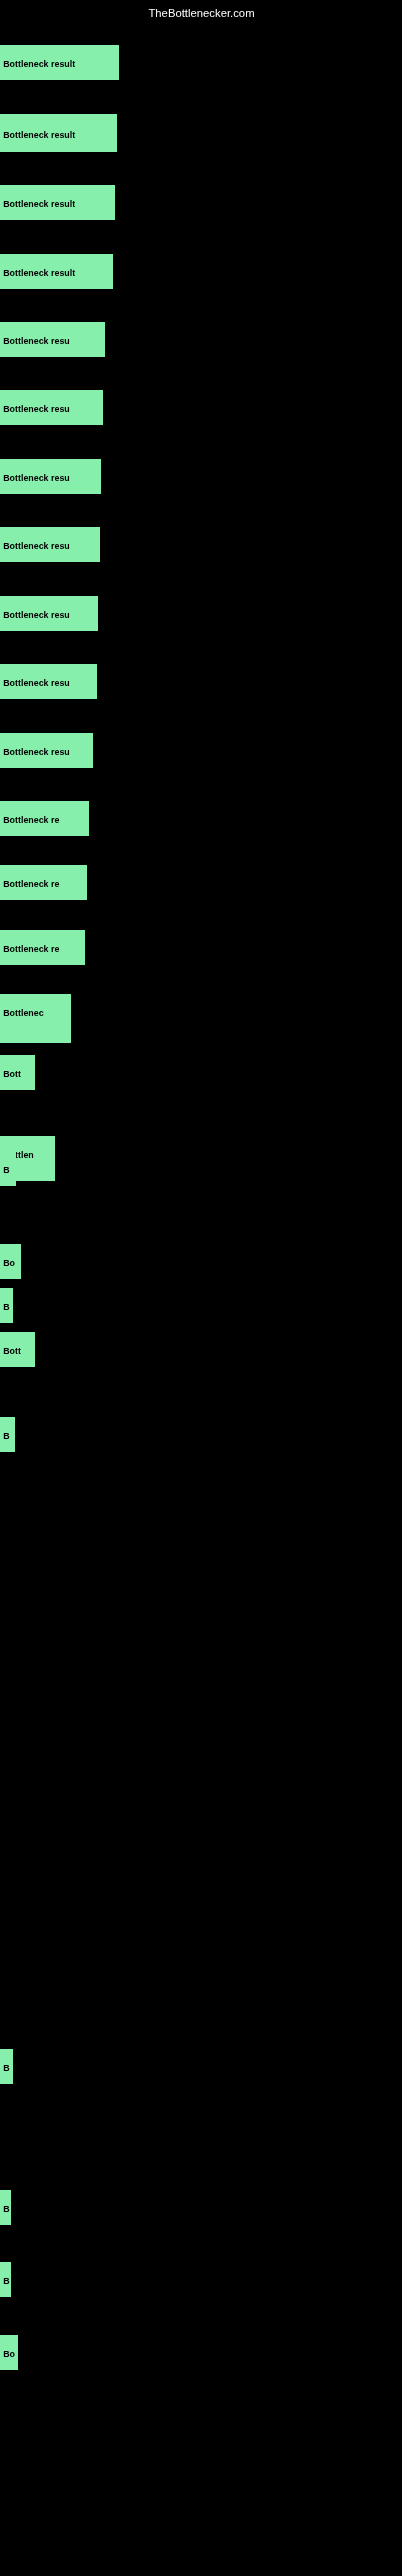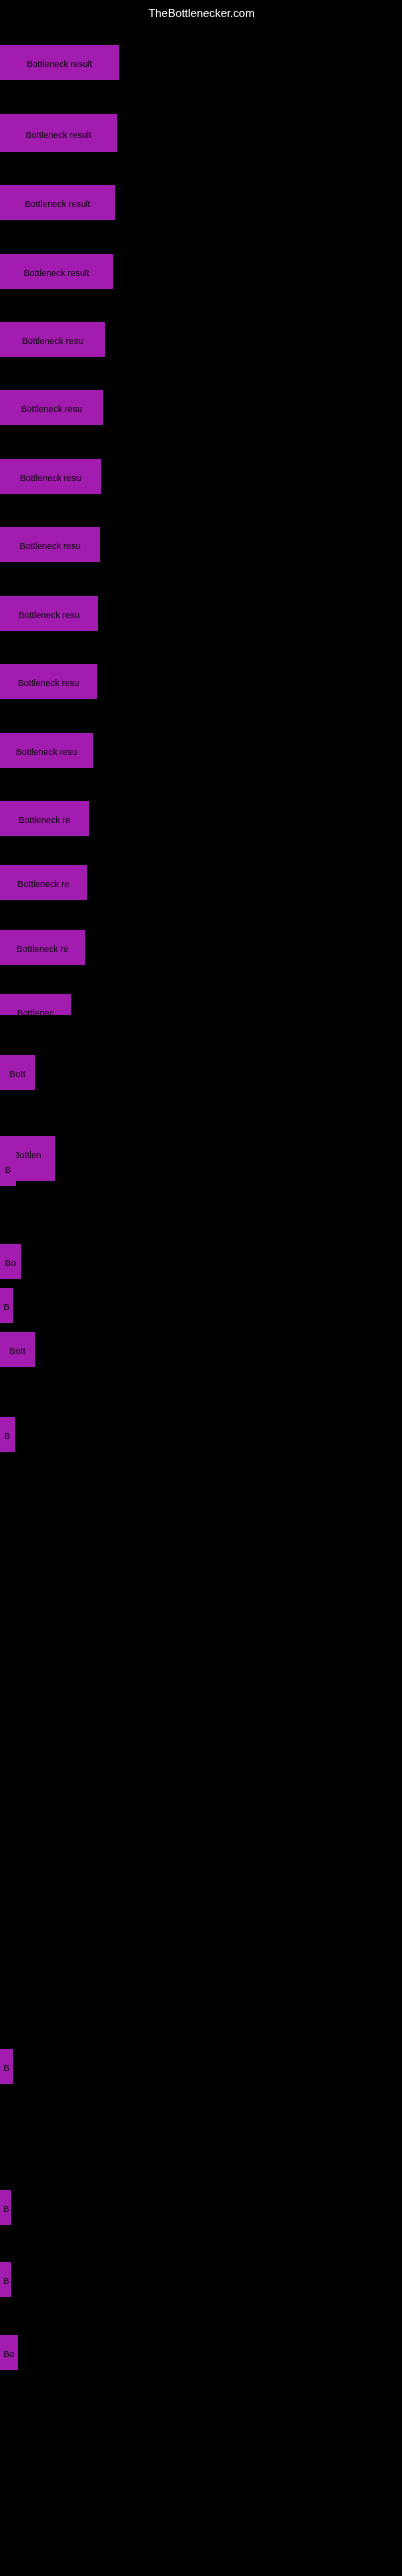--- a/index.html
+++ b/index.html
@@ -18,30 +18,29 @@
 
     .site-title {
       text-align: center;
       color: #ffffff;
       font-size: 11.3px;
       padding: 7px 0;
       width: 100%;
     }
 
     .bottleneck-label {
-      background-color: #a21caf;
+      background-color: #86efac;
       color: #000000;
       font-size: 8.9px;
-      font-weight: normal;
+      font-weight: bold;
       padding: 1.6px 3.2px;
       position: absolute;
       left: 0;
       white-space: nowrap;
       overflow: hidden;
-      text-align: center;
     }
   </style>
 </head>
 <body>
 
 <div class="site-title">
   <span>TheBottlenecker.com</span>
 </div>
 
 <div class="bottleneck-label" style="top: 45px; width: 119px; height: 35px; line-height: 35px;">Bottleneck result</div>
@@ -51,21 +50,21 @@
 <div class="bottleneck-label" style="top: 322px; width: 105px; height: 35px; line-height: 35px;">Bottleneck resu</div>
 <div class="bottleneck-label" style="top: 390px; width: 103px; height: 35px; line-height: 35px;">Bottleneck resu</div>
 <div class="bottleneck-label" style="top: 459px; width: 101px; height: 35px; line-height: 35px;">Bottleneck resu</div>
 <div class="bottleneck-label" style="top: 527px; width: 100px; height: 35px; line-height: 35px;">Bottleneck resu</div>
 <div class="bottleneck-label" style="top: 596px; width: 98px; height: 35px; line-height: 35px;">Bottleneck resu</div>
 <div class="bottleneck-label" style="top: 664px; width: 97px; height: 35px; line-height: 35px;">Bottleneck resu</div>
 <div class="bottleneck-label" style="top: 733px; width: 93px; height: 35px; line-height: 35px;">Bottleneck resu</div>
 <div class="bottleneck-label" style="top: 801px; width: 89px; height: 35px; line-height: 35px;">Bottleneck re</div>
 <div class="bottleneck-label" style="top: 865px; width: 87px; height: 35px; line-height: 35px;">Bottleneck re</div>
 <div class="bottleneck-label" style="top: 930px; width: 85px; height: 35px; line-height: 35px;">Bottleneck re</div>
-<div class="bottleneck-label" style="top: 994px; width: 71px; height: 21px; line-height: 35px;">Bottlenec</div>
+<div class="bottleneck-label" style="top: 994px; width: 71px; height: 49px; line-height: 35px;">Bottlenec</div>
 <div class="bottleneck-label" style="top: 1055px; width: 35px; height: 35px; line-height: 35px;">Bott</div>
 <div class="bottleneck-label" style="top: 1136px; width: 55px; height: 45px; line-height: 35px;">Bottlen</div>
 <div class="bottleneck-label" style="top: 1151px; width: 16px; height: 35px; line-height: 35px;">B</div>
 <div class="bottleneck-label" style="top: 1244px; width: 21px; height: 35px; line-height: 35px;">Bo</div>
 <div class="bottleneck-label" style="top: 1288px; width: 13px; height: 35px; line-height: 35px;">B</div>
 <div class="bottleneck-label" style="top: 1332px; width: 35px; height: 35px; line-height: 35px;">Bott</div>
 <div class="bottleneck-label" style="top: 1417px; width: 14.5px; height: 35px; line-height: 35px;">B</div>
 <div class="bottleneck-label" style="top: 2049px; width: 13px; height: 35px; line-height: 35px;">B</div>
 <div class="bottleneck-label" style="top: 2190px; width: 11.3px; height: 35px; line-height: 35px;">B</div>
 <div class="bottleneck-label" style="top: 2262px; width: 11.3px; height: 35px; line-height: 35px;">B</div>

